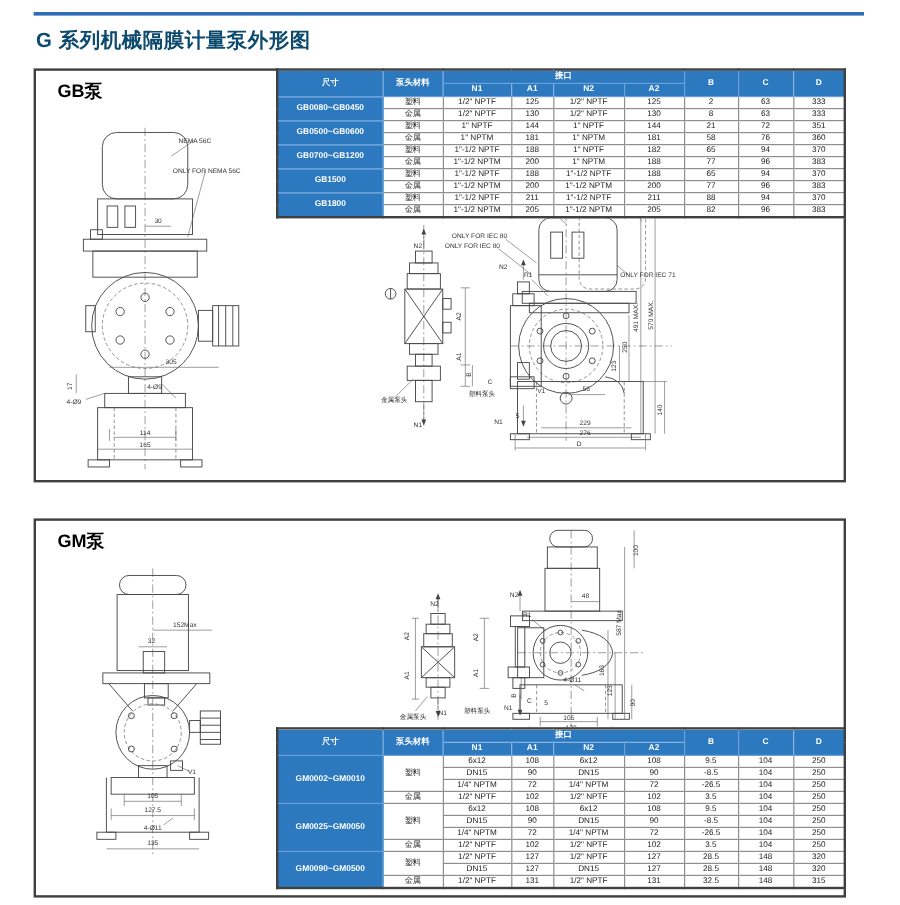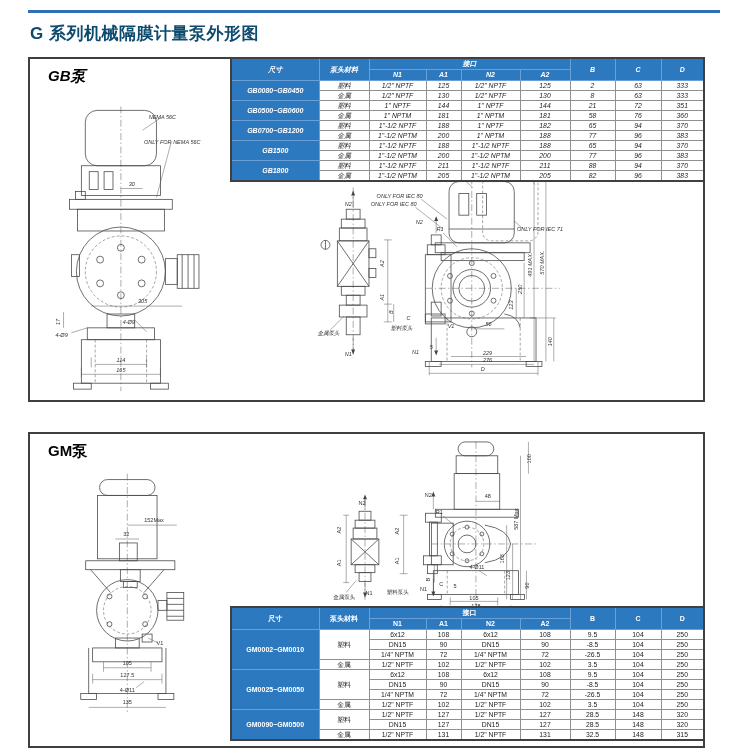--- a/index.html
+++ b/index.html
@@ -3,21 +3,21 @@
 <meta charset="utf-8">
 <style>
   html,body{margin:0;padding:0;background:#fff;}
   .page{position:relative;width:750px;height:754px;background:#fff;overflow:hidden;
         font-family:"Liberation Sans",sans-serif;}
   .toprule{position:absolute;top:10px;left:28px;width:692px;border-top:3px solid #2f6eb5;}
   .title{position:absolute;top:22px;left:30px;margin:0;font-size:17px;font-weight:bold;
          color:#0c4a6e;letter-spacing:.5px;}
   .panel{position:absolute;left:28px;width:677px;border:2px solid #3f3f3f;background:#fff;
          box-sizing:border-box;}
-  .panel.gb{top:57px;height:345px;font-style:italic;}
+  .panel.gb{top:57px;height:345px;}
   .panel.gm{top:432px;height:316px;padding-left:20px;}
   .panel-label{position:absolute;top:8px;left:18px;font-size:15px;font-weight:bold;color:#000;}
   svg.drawing{position:absolute;left:0;top:0;width:100%;height:100%;}
   .o{fill:none;stroke:#4a4a4a;stroke-width:.8;}
   .cl{fill:none;stroke:#6a6a6a;stroke-width:.55;stroke-dasharray:7 2.5 1.5 2.5;}
   .hid{fill:none;stroke:#6a6a6a;stroke-width:.6;stroke-dasharray:3 2;}
   .dl{fill:none;stroke:#5a5a5a;stroke-width:.5;}
   .ah{fill:#444;stroke:none;}
   text.dim{font-family:"Liberation Sans",sans-serif;font-size:5.6px;fill:#333;text-anchor:middle;}
   table.spec{position:absolute;border-collapse:collapse;table-layout:fixed;background:#fff;

